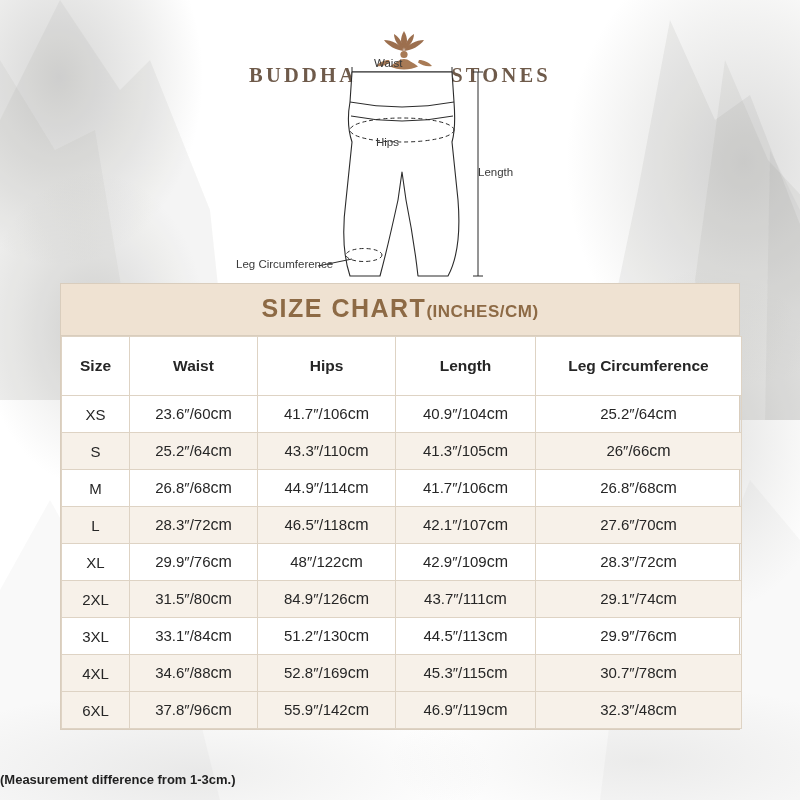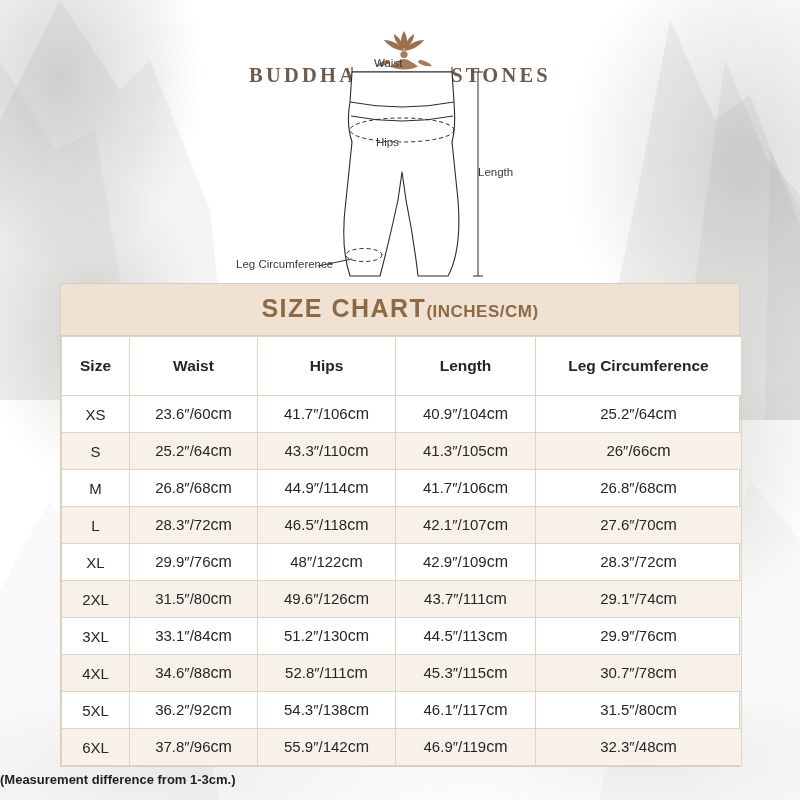--- a/index.html
+++ b/index.html
@@ -304,44 +304,37 @@
           <tr>
             <td class="sz"><span>XL</span></td>
             <td><span>29.9″/76</span><span class="unit">cm</span></td>
             <td><span>48″/122</span><span class="unit">cm</span></td>
             <td><span>42.9″/109</span><span class="unit">cm</span></td>
             <td><span>28.3″/72</span><span class="unit">cm</span></td>
           </tr>
           <tr class="alt">
             <td class="sz"><span>2XL</span></td>
             <td><span>31.5″/80</span><span class="unit">cm</span></td>
-            <td><span>49.6″/126</span><span class="unit">cm</span></td>
+            <td><span>84.9″/126</span><span class="unit">cm</span></td>
             <td><span>43.7″/111</span><span class="unit">cm</span></td>
             <td><span>29.1″/74</span><span class="unit">cm</span></td>
           </tr>
           <tr>
             <td class="sz"><span>3XL</span></td>
             <td><span>33.1″/84</span><span class="unit">cm</span></td>
             <td><span>51.2″/130</span><span class="unit">cm</span></td>
             <td><span>44.5″/113</span><span class="unit">cm</span></td>
             <td><span>29.9″/76</span><span class="unit">cm</span></td>
           </tr>
           <tr class="alt">
             <td class="sz"><span>4XL</span></td>
             <td><span>34.6″/88</span><span class="unit">cm</span></td>
-            <td><span>52.8″/111</span><span class="unit">cm</span></td>
+            <td><span>52.8″/169</span><span class="unit">cm</span></td>
             <td><span>45.3″/115</span><span class="unit">cm</span></td>
             <td><span>30.7″/78</span><span class="unit">cm</span></td>
-          </tr>
-          <tr>
-            <td class="sz"><span>5XL</span></td>
-            <td><span>36.2″/92</span><span class="unit">cm</span></td>
-            <td><span>54.3″/138</span><span class="unit">cm</span></td>
-            <td><span>46.1″/117</span><span class="unit">cm</span></td>
-            <td><span>31.5″/80</span><span class="unit">cm</span></td>
           </tr>
           <tr class="alt">
             <td class="sz"><span>6XL</span></td>
             <td><span>37.8″/96</span><span class="unit">cm</span></td>
             <td><span>55.9″/142</span><span class="unit">cm</span></td>
             <td><span>46.9″/119</span><span class="unit">cm</span></td>
             <td><span>32.3″/48</span><span class="unit">cm</span></td>
           </tr>
         </tbody>
     </table>

